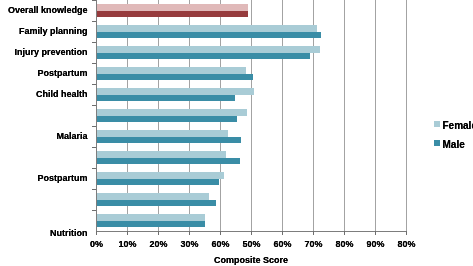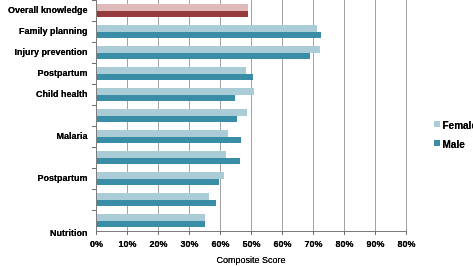--- a/index.html
+++ b/index.html
@@ -22,21 +22,21 @@
   .bar-f{height:6.8px;}
   .bar-m{height:6.4px;}
 
   
   .cat-label{position:absolute;right:385.5px;text-align:right;
              font-size:9px;font-weight:bold;color:#000;white-space:nowrap;
              text-shadow:0 0 0.35px #000;}
   .xlab{position:absolute;top:239px;width:40px;font-size:9px;
         font-weight:bold;color:#000;text-align:center;text-shadow:0 0 0.35px #000;}
   #x-axis-title{position:absolute;left:214px;top:255px;width:74px;
-        font-size:9px;font-weight:normal;color:#000;text-align:center;white-space:nowrap;
+        font-size:9px;font-weight:bold;color:#000;text-align:center;white-space:nowrap;
         text-shadow:0 0 0.35px #000;}
 
   
   .legend-swatch{position:absolute;left:434.2px;width:6.2px;height:6.4px;}
   .legend-label{position:absolute;left:442.5px;font-size:10px;
         font-weight:bold;color:#000;white-space:nowrap;text-shadow:0 0 0.35px #000;}
 </style>
 </head>
 <body>
 

